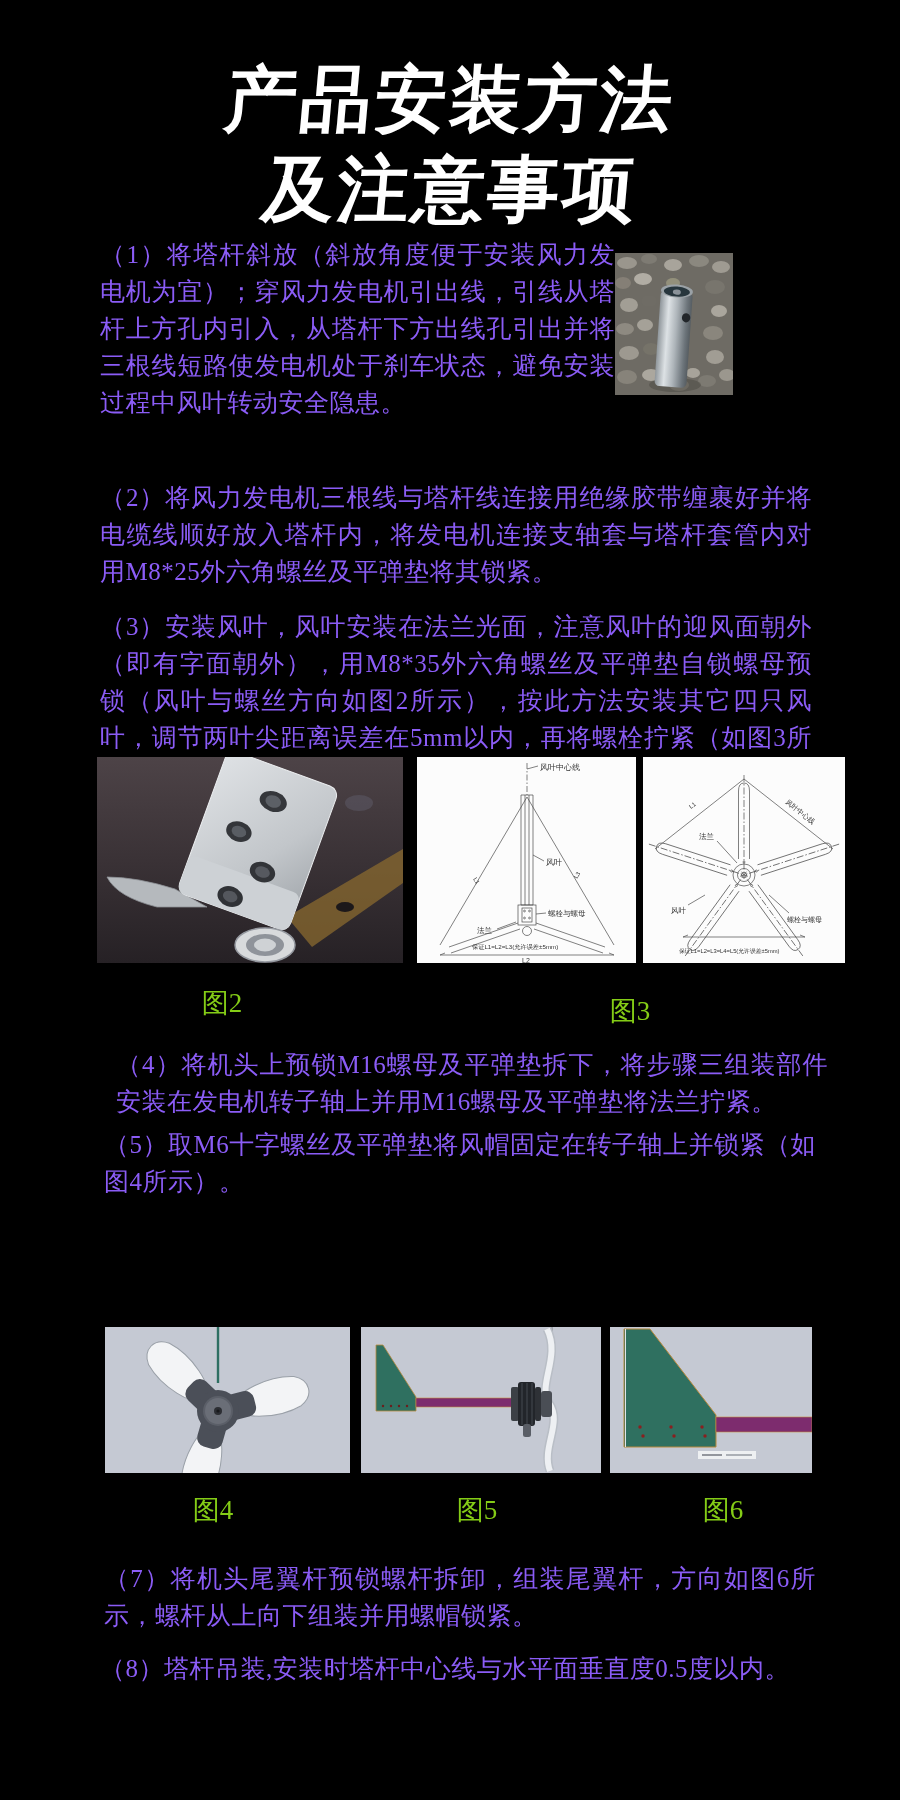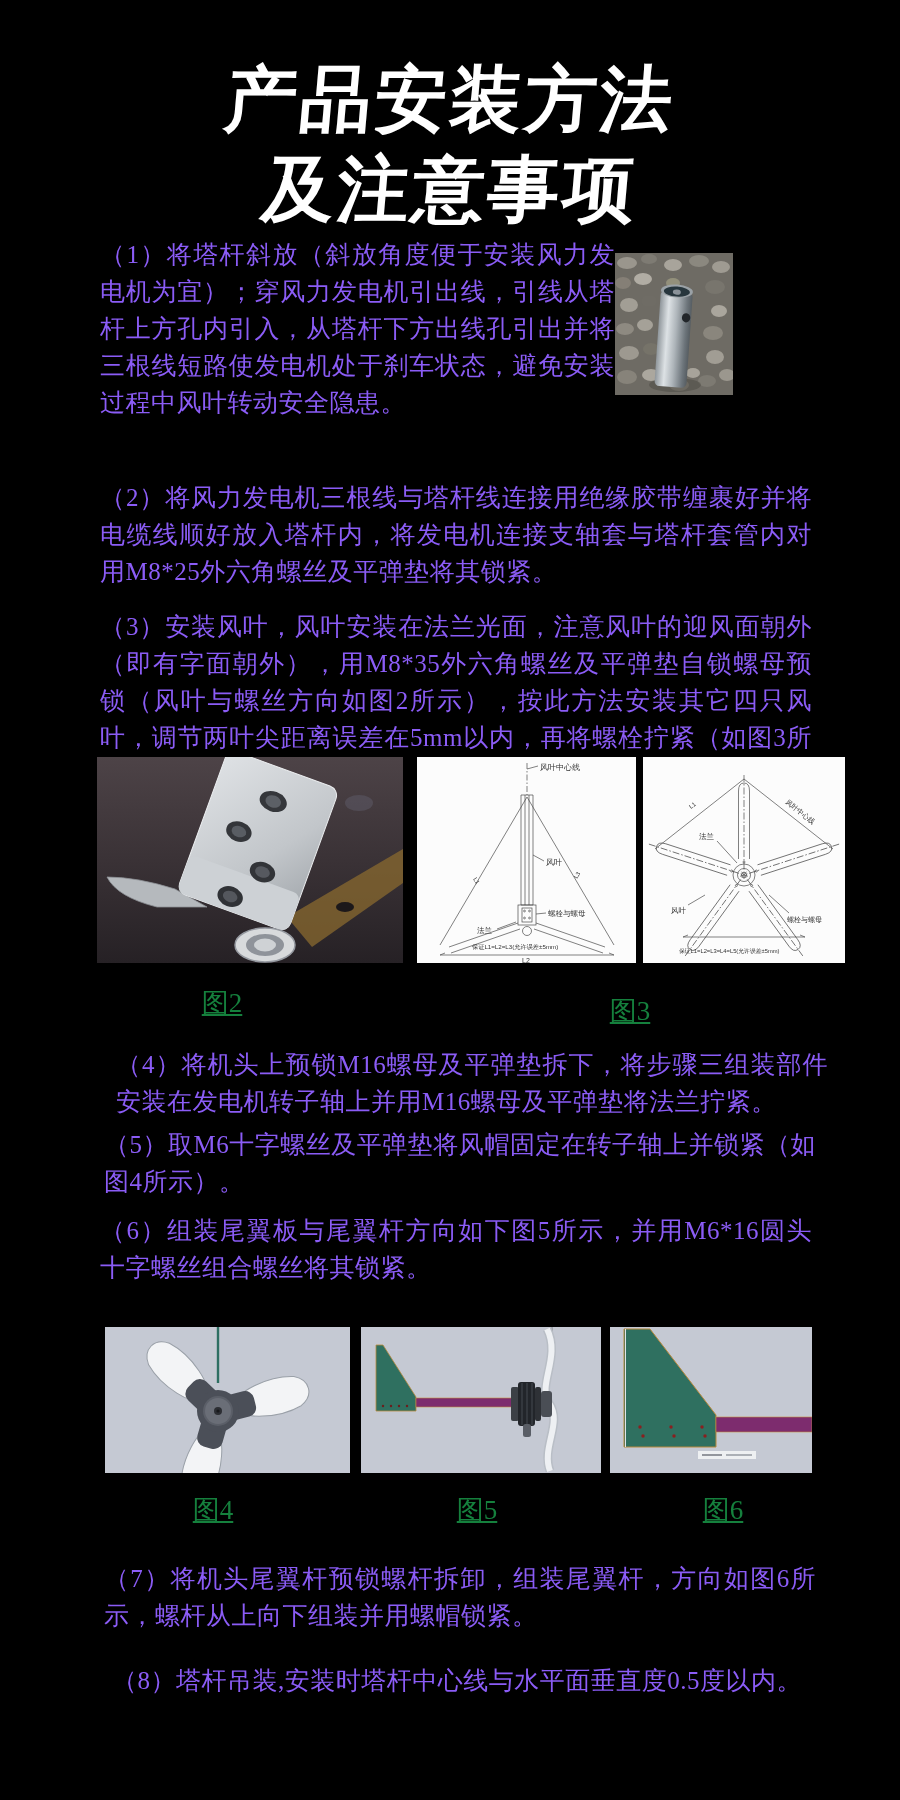--- a/index.html
+++ b/index.html
@@ -19,21 +19,21 @@
     font-weight:900; font-size:72px; letter-spacing:3px; color:#fff;
     transform:skewX(-5deg);
   }
   .step{
     position:absolute; left:100px;
     font-size:25px; line-height:37px; text-align:justify;
     color:#8b5cf6; letter-spacing:0.5px;
   }
   .caption{
     position:absolute; transform:translateX(-50%);
-    font-size:27px; color:#15803d; white-space:nowrap;text-decoration:underline;
+    font-size:27px; color:#84cc16; white-space:nowrap;
   }
   .fig{position:absolute; overflow:hidden;}
   .fig svg{display:block;}
   .dtext{font-family:"Liberation Sans","DejaVu Sans",sans-serif; fill:#333;}
 </style>
 </head>
 <body>
 
 <div class="page">
 
@@ -223,21 +223,20 @@
         <text transform="rotate(-38 48 52)" x="48" y="52" font-size="6">L1</text>
       </g>
     </svg>
   </div>
 
   <div class="caption" style="left:222px; top:985px;">图2</div>
   <div class="caption" style="left:630px; top:985px;margin-top:8px;">图3</div>
 
   <p class="step" style="top:1030px; width:712px; margin:16px;">（4）将机头上预锁M16螺母及平弹垫拆下，将步骤三组装部件安装在发电机转子轴上并用M16螺母及平弹垫将法兰拧紧。</p>
   <p class="step" style="top:1122px; width:712px; margin:4px;">（5）取M6十字螺丝及平弹垫将风帽固定在转子轴上并锁紧（如图4所示）。</p>
-  <p class="step" style="top:1212px; width:712px; margin:0;">（6）组装尾翼板与尾翼杆方向如下图5所示，并用M6*16圆头十字螺丝组合螺丝将其锁紧。</p>
 
   <div class="fig" style="left:105px; top:1327px; width:245px; height:146px;">
     <svg width="245" height="146" viewBox="0 0 245 146">
       <rect x="0" y="0" width="245" height="146" fill="var(--figure_bg)"></rect>
       <line x1="113" y1="0" x2="113" y2="56" stroke="#2e6f63" stroke-width="2.4"></line>
       <g transform="translate(113,84)">
         <g fill="#f3f4f6" stroke="#9aa0a8" stroke-width="1">
           <g transform="rotate(-46)">
               <path d="M0,-14 C-15,-22 -22,-58 -15,-82 C-8,-97 8,-97 15,-82 C22,-58 15,-22 0,-14 Z"></path>
             </g>
@@ -313,15 +312,15 @@
         <line x1="116" y1="128" x2="142" y2="128" stroke="#9ba0a7" stroke-width="1.6"></line>
       </g>
     </svg>
   </div>
 
   <div class="caption" style="left:213px; top:1492px;">图4</div>
   <div class="caption" style="left:477px; top:1492px;">图5</div>
   <div class="caption" style="left:723px; top:1492px;">图6</div>
 
   <p class="step" style="top:1556px; width:712px; margin:4px;">（7）将机头尾翼杆预锁螺杆拆卸，组装尾翼杆，方向如图6所示，螺杆从上向下组装并用螺帽锁紧。</p>
-  <p class="step" style="top:1650px; width:712px; margin:12px;">（8）塔杆吊装,安装时塔杆中心线与水平面垂直度0.5度以内。</p>
+  <p class="step" style="top:1650px; width:712px; margin:0;">（8）塔杆吊装,安装时塔杆中心线与水平面垂直度0.5度以内。</p>
 
 </div>
 
 </body></html>

